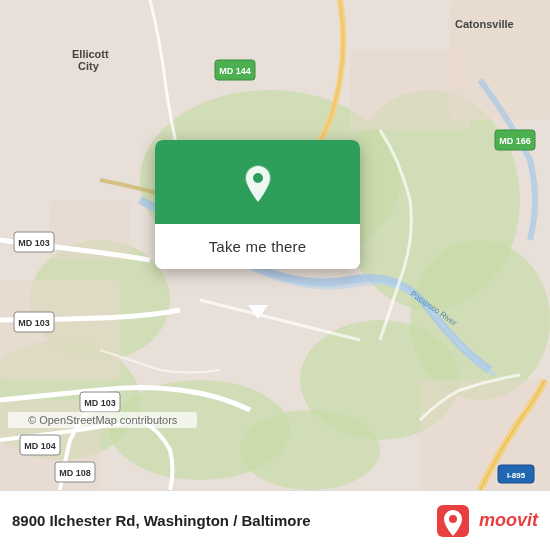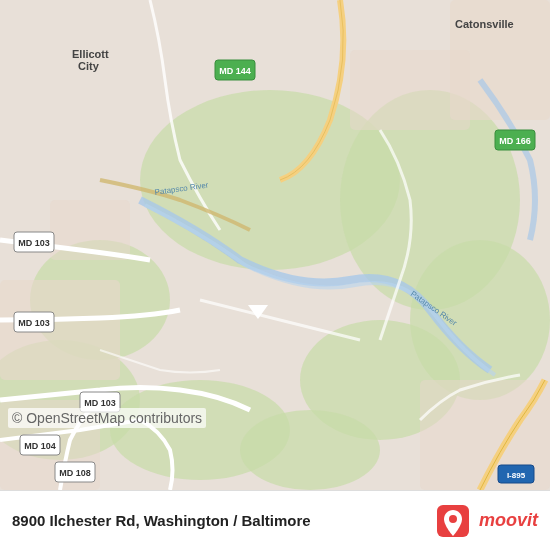--- a/index.html
+++ b/index.html
@@ -85,27 +85,27 @@
       height: 60px;
       background: white;
       border-top: 1px solid #ddd;
       display: flex;
       align-items: center;
       padding: 0 12px;
       gap: 8px;
     }
 
     #attribution {
-      font-size: 14px;
+      font-size: 11px;
       color: #666;
       position: absolute;
       bottom: 62px;
       left: 8px;
       background: rgba(255,255,255,0.7);
-      padding: 2px 4px;
+      padding: 2px 20px;
       border-radius: 2px;
     }
 
     #address-text {
       font-size: 15px;
       font-weight: 600;
       color: #222;
       flex: 1;
     }
 
@@ -210,20 +210,30 @@
     <text x="455" y="28" font-size="11" fill="#444" font-weight="600">Catonsville</text>
 
     <text x="155" y="195" font-size="8" fill="#5588aa" transform="rotate(-8, 155, 195)">Patapsco River</text>
     <text x="410" y="295" font-size="8" fill="#5588aa" transform="rotate(35, 410, 295)">Patapsco River</text>
   </svg>
 
   
   <div id="attribution">© OpenStreetMap contributors</div>
 
   
+  <div id="popup-card">
+    <div id="popup-top">
+      <svg id="location-pin" viewBox="0 0 44 44" xmlns="http://www.w3.org/2000/svg">
+        <circle cx="22" cy="16" r="13" fill="white" opacity="0.25"></circle>
+        <path d="M22 4C15.4 4 10 9.4 10 16c0 9 12 24 12 24s12-15 12-24c0-6.6-5.4-12-12-12z" fill="white" opacity="0.9"></path>
+        <circle cx="22" cy="16" r="5" fill="#2e9e5b"></circle>
+      </svg>
+    </div>
+    <button id="popup-button">Take me there</button>
+  </div>
 
   
   <div id="popup-tail"></div>
 </div>
 
 <div id="bottom-bar">
   <div id="address-text">8900 Ilchester Rd, Washington / Baltimore</div>
   <div id="moovit-logo">
 
     <svg id="moovit-icon" viewBox="0 0 32 32" xmlns="http://www.w3.org/2000/svg">

